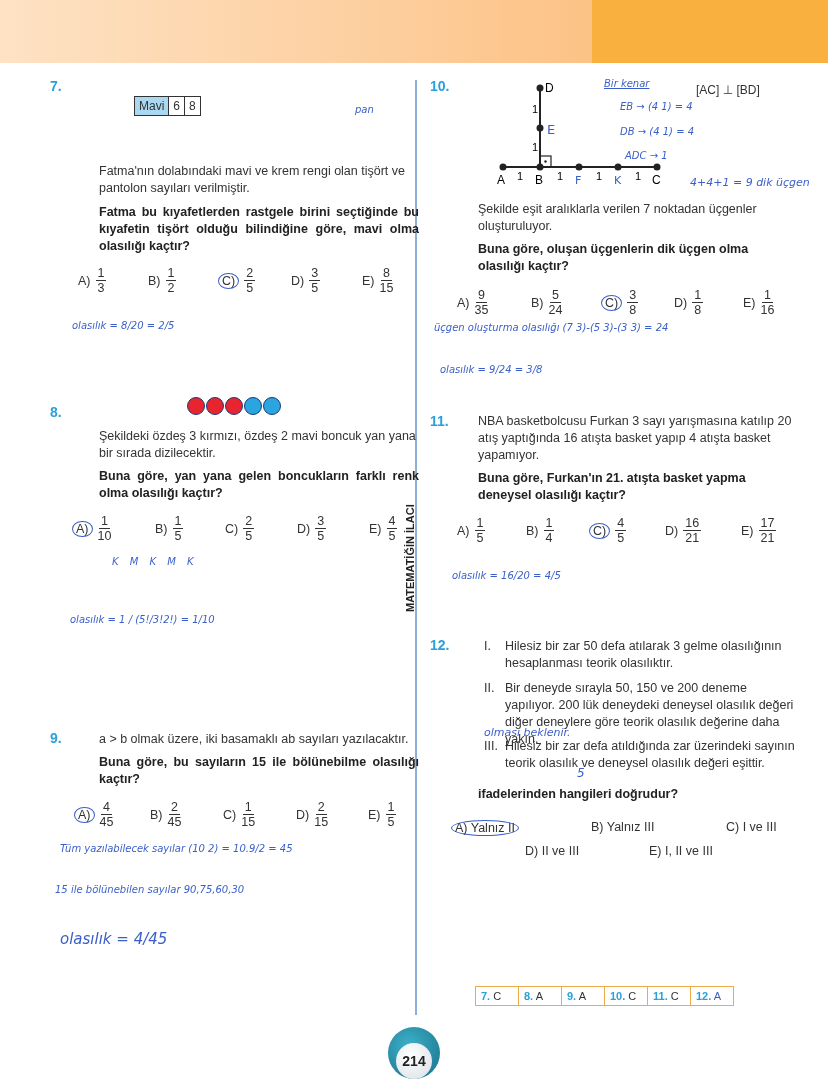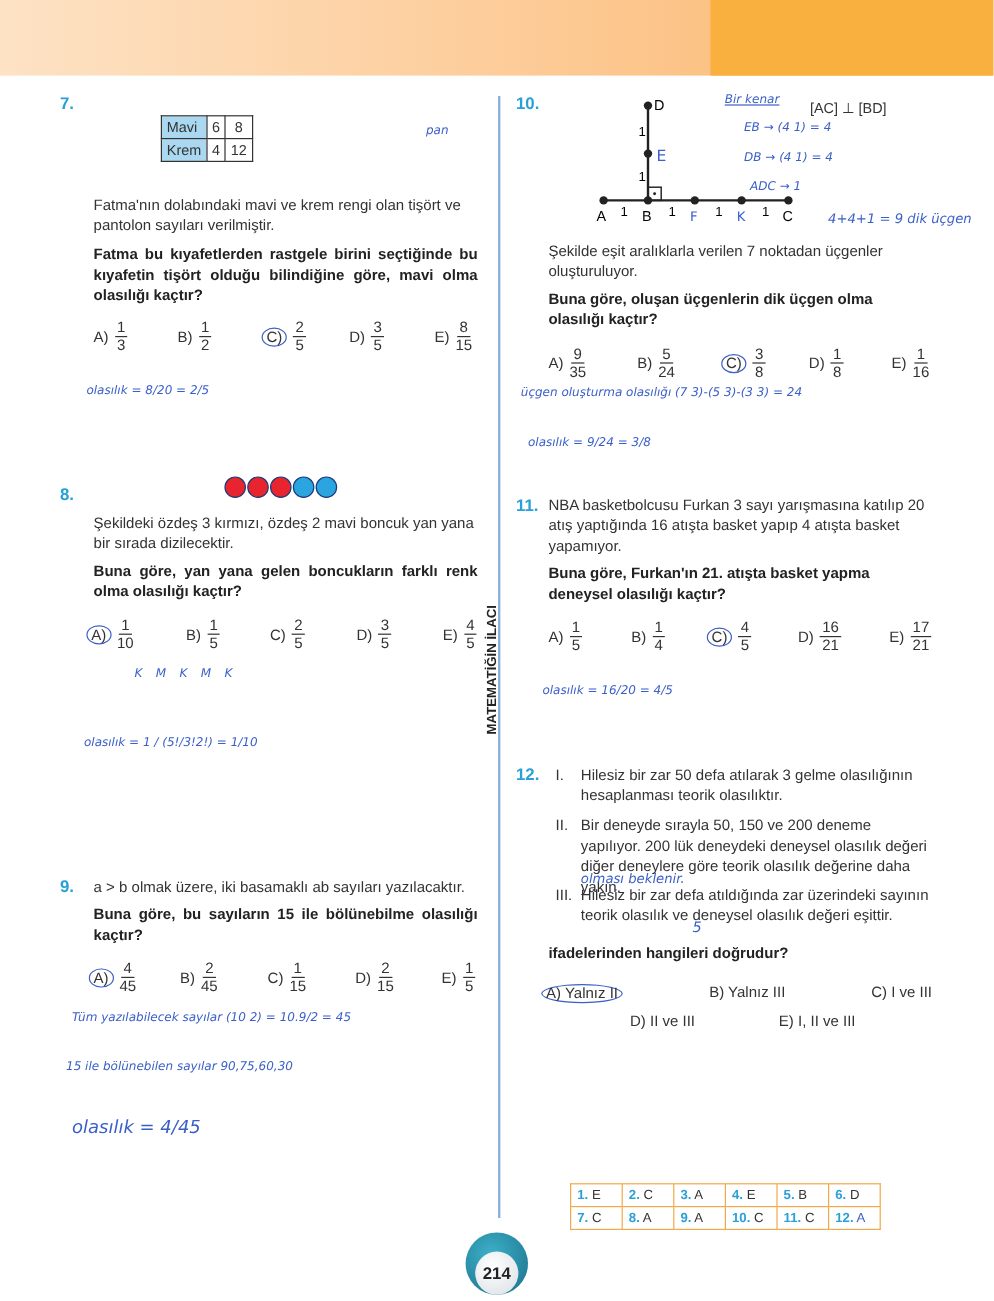--- a/index.html
+++ b/index.html
@@ -2,21 +2,21 @@
 <html><head>
 <meta charset="utf-8">
 <style>
   * { box-sizing: border-box; margin: 0; padding: 0; }
   body { width: 828px; height: 1084px; background: #fff; font-family: "Liberation Sans", sans-serif; color: #333; position: relative; overflow: hidden; }
   .header { position: absolute; left: 0; top: 0; width: 828px; height: 63px; background: linear-gradient(90deg, #fde2c4 0%, #fdd1a3 40%, #fcc387 70%); }
   .header .accent { position: absolute; left: 592px; top: 0; width: 236px; height: 63px; background: #f9b03f; }
   .header .title { position: absolute; left: 49px; top: 22px; font-size: 19px; font-weight: bold; color: #1f2a5e; letter-spacing: 0.5px; font-family: "DejaVu Sans", sans-serif; }
   .divider { position: absolute; left: 415px; top: 80px; width: 2px; height: 935px; background: #8db0d8; }
   .qnum { position: absolute; color: #2aa0d8; font-weight: bold; font-size: 14px; }
-  .text { position: absolute; font-size: 12.5px; line-height: 17px; color: #333; }
+  .text { position: absolute; font-size: 12.5px; line-height: 17px; color: #333; margin-left: 21px; }
   .bold { font-weight: bold; color: #222; }
   .opt { position: absolute; font-size: 12.5px; display: flex; align-items: center; gap: 5px; }
   .frac { display: inline-flex; flex-direction: column; align-items: center; font-size: 12.5px; line-height: 14px; }
   .frac .num { border-bottom: 1px solid #333; padding: 0 2px; }
   .hand { position: absolute; color: #3a5fc8; font-family: "DejaVu Sans", sans-serif; font-size: 10px; font-style: italic; }
   .circle { display: inline-block; border: 1.5px solid #3a5fc8; border-radius: 50%; padding: 0 3px; }
   table.t7 { position: absolute; left: 134px; top: 96px; border-collapse: collapse; font-size: 12px; }
   table.t7 td { border: 1.5px solid #333; height: 19px; padding: 0 4px; text-align: center; }
   table.t7 td.pink { background: #f7c0d4; }
   table.t7 td.blue { background: #a9d8f0; text-align: left; }
@@ -40,25 +40,20 @@
 <div class="divider"></div>
 <div class="vertical-brand">MATEMATİĞİN İLACI</div>
 
 <div class="qnum" style="left:50px;top:78px">7.</div>
 <table class="t7">
   <tbody>
   <tr>
         <td class="blue">Mavi</td>
         <td>6</td>
         <td>8</td>
-      </tr>
-  <tr>
-        <td class="blue">Krem</td>
-        <td>4</td>
-        <td>12</td>
       </tr>
 </tbody>
   </table>
 <div class="hand" style="left:355px;top:104px">pan</div>
 <div class="text" style="left:78px;top:163px;width:320px">Fatma'nın dolabındaki mavi ve krem rengi olan tişört ve pantolon sayıları verilmiştir.</div>
 <div class="text bold" style="left:78px;top:204px;width:320px;text-align:justify">Fatma bu kıyafetlerden rastgele birini seçtiğinde bu kıyafetin tişört olduğu bilindiğine göre, mavi olma olasılığı kaçtır?</div>
 <div class="opt" style="left:78px;top:266px">
     <span>A)</span>
     <span class="frac">
       <span class="num">1</span>
@@ -319,28 +314,20 @@
   </div>
 <div class="opt" style="left:525px;top:844px">
     <span>D) II ve III</span>
   </div>
 <div class="opt" style="left:649px;top:844px">
     <span>E) I, II ve III</span>
   </div>
 
 <table class="answers">
   <tbody>
-      <tr>
-    <td><span class="n">1.</span> <span>E</span></td>
-    <td><span class="n">2.</span> <span>C</span></td>
-    <td><span class="n">3.</span> <span>A</span></td>
-    <td><span class="n">4.</span> <span>E</span></td>
-    <td><span class="n">5.</span> <span>B</span></td>
-    <td><span class="n">6.</span> <span>D</span></td>
-  </tr>
   <tr>
     <td><span class="n">7.</span> <span>C</span></td>
     <td><span class="n">8.</span> <span>A</span></td>
     <td><span class="n">9.</span> <span>A</span></td>
     <td><span class="n">10.</span> <span>C</span></td>
     <td><span class="n">11.</span> <span>C</span></td>
     <td><span class="n">12.</span> <span style="color:#3a5fc8">A</span></td>
   </tr>
 </tbody>
   </table>

